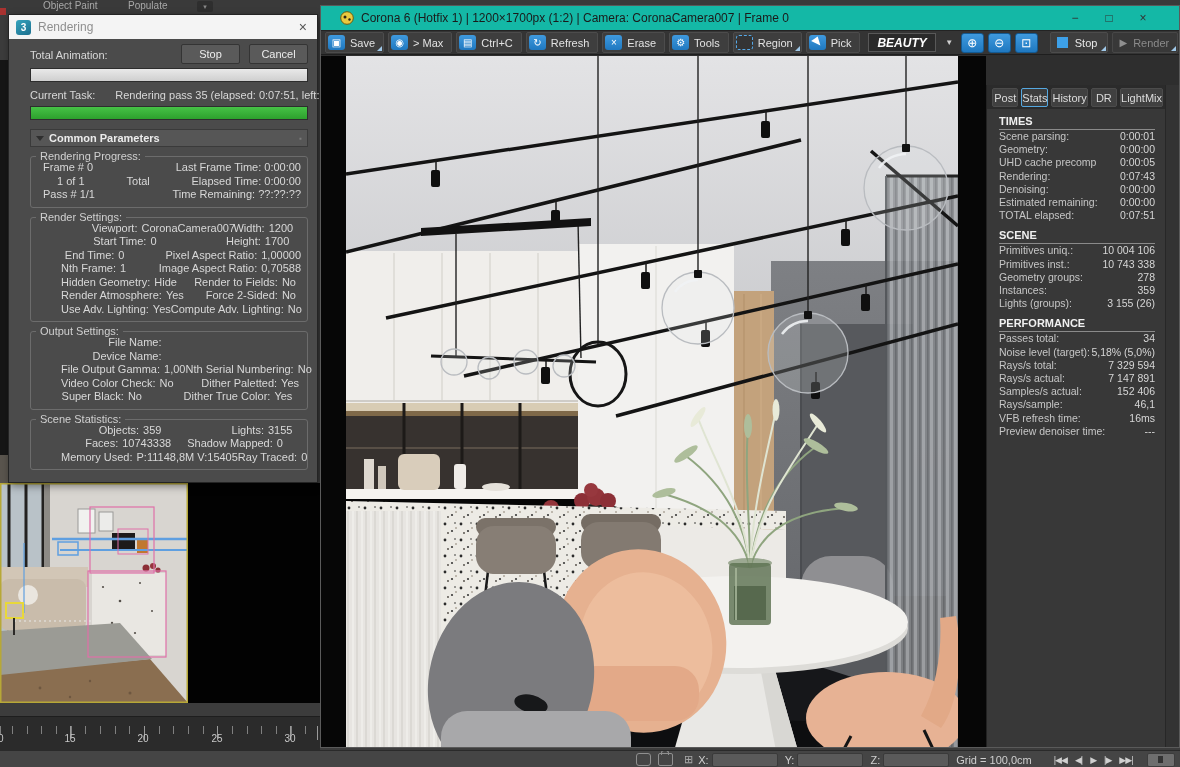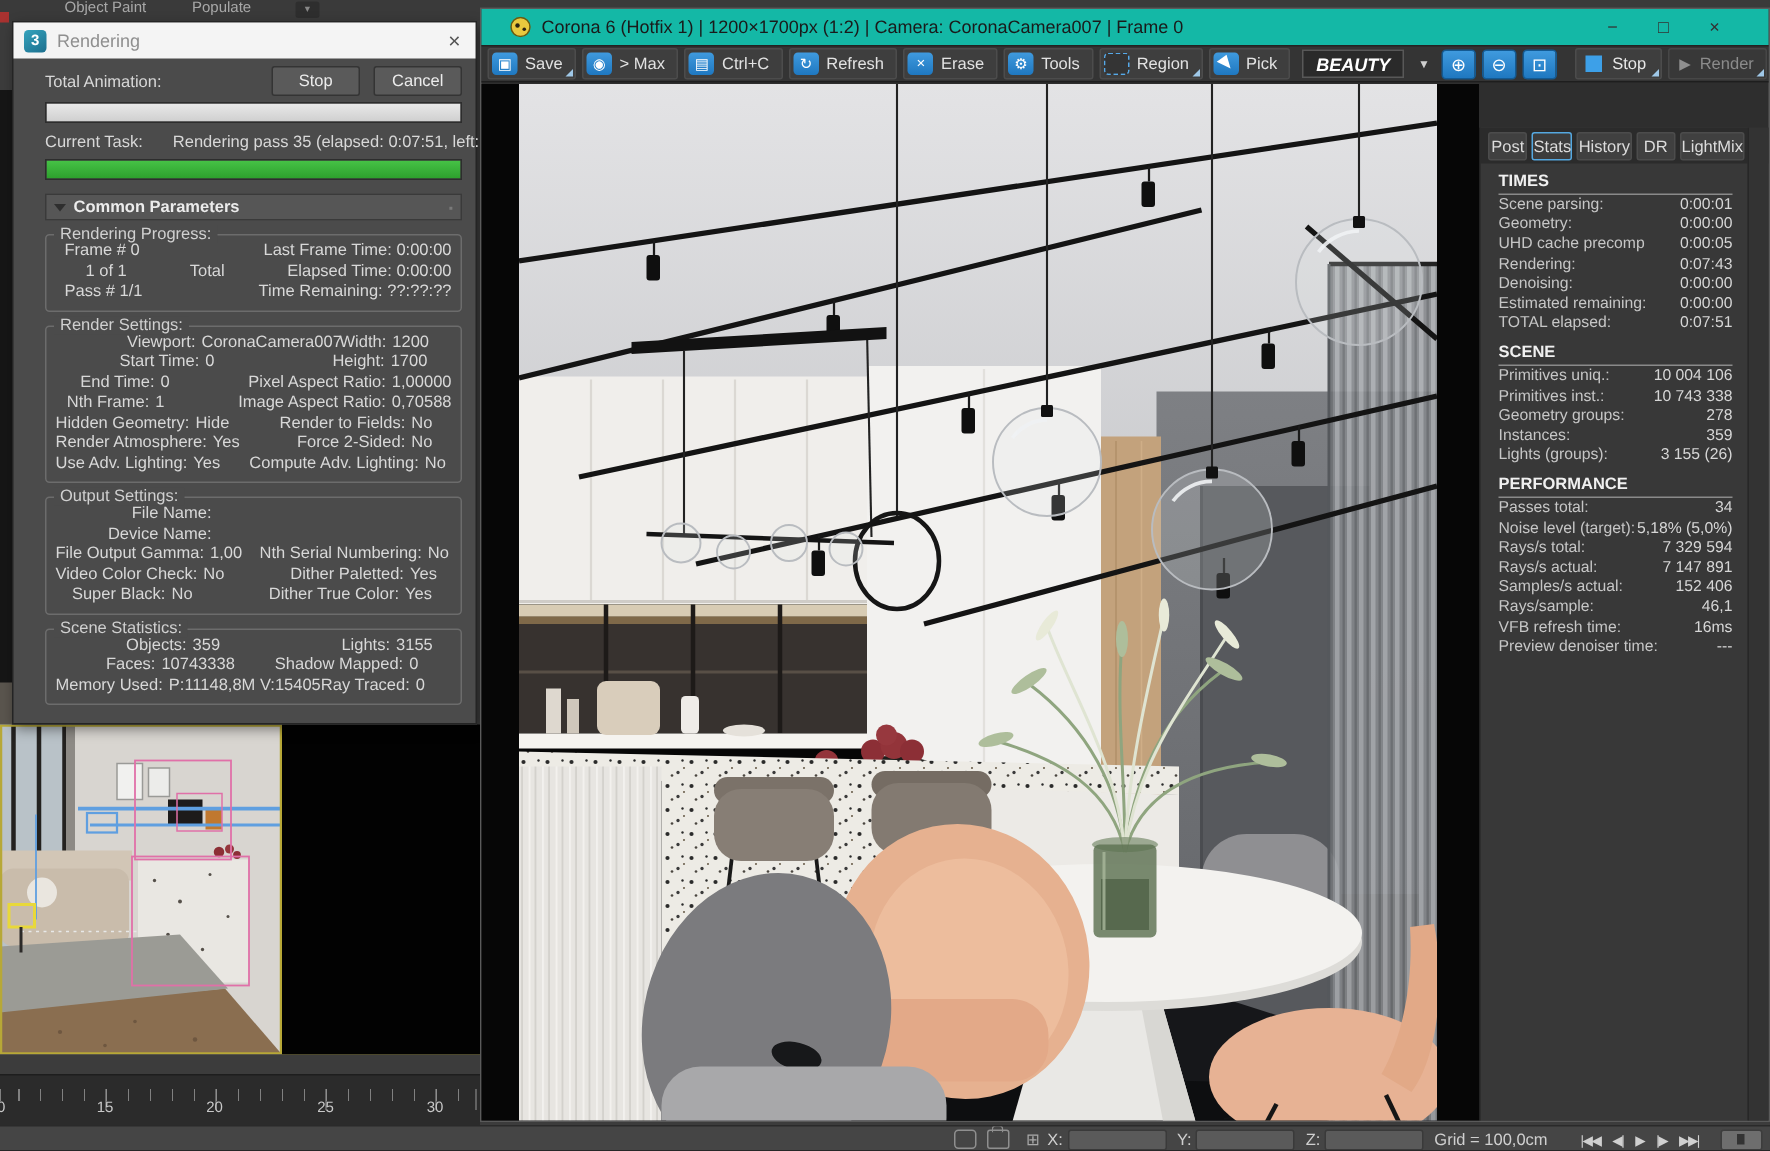--- a/index.html
+++ b/index.html
@@ -30,21 +30,21 @@
   .rollout{margin-top:9px;height:16px;background:#565656;border:1px solid #3a3a3a;display:flex;align-items:center;gap:5px;padding:0 5px;font-weight:bold;color:#ececec;}
   .tri{width:0;height:0;border-left:4px solid transparent;border-right:4px solid transparent;border-top:5px solid #2e2e2e;}
   .rollout .grip{margin-left:auto;color:#7a7a7a;font-size:8px;}
   .grp{border:1px solid #6c6c6c;border-radius:3px;margin-top:9px;padding:4px 6px 5px 6px;position:relative;}
   .gtitle{position:absolute;top:-7px;left:5px;background:#4b4b4b;padding:0 4px;font-size:11px;color:#d0d0d0;}
   .prow{display:flex;line-height:13.5px;white-space:nowrap;}
   .prow .pl{padding-left:6px;}
   .prow .pind{padding-left:20px;}
   .prow .ptot{padding-left:42px;}
   .prow .pr{margin-left:auto;text-align:right;}
-  .g4row{display:flex;line-height:13.5px;white-space:nowrap;}
+  .g4row{display:flex;line-height:13.5px;white-space:nowrap;margin-left:24px;}
   .c-ll{width:104px;text-align:right;}
   .c-lv{width:92px;padding-left:4px;}
   .wide .c-lv{width:118px;}
   .c-rl{flex:1;text-align:right;}
   .c-rv{width:44px;padding-left:4px;}
   
   .vp-cam{position:absolute;left:0;top:483px;width:188px;height:220px;}
   .vp-black{position:absolute;left:188px;top:483px;width:132px;height:220px;background:#020202;border-bottom:2px solid #b7a837;}
   .vp-gap{position:absolute;left:0;top:703px;width:320px;height:13px;background:#3c3c3c;}
   

